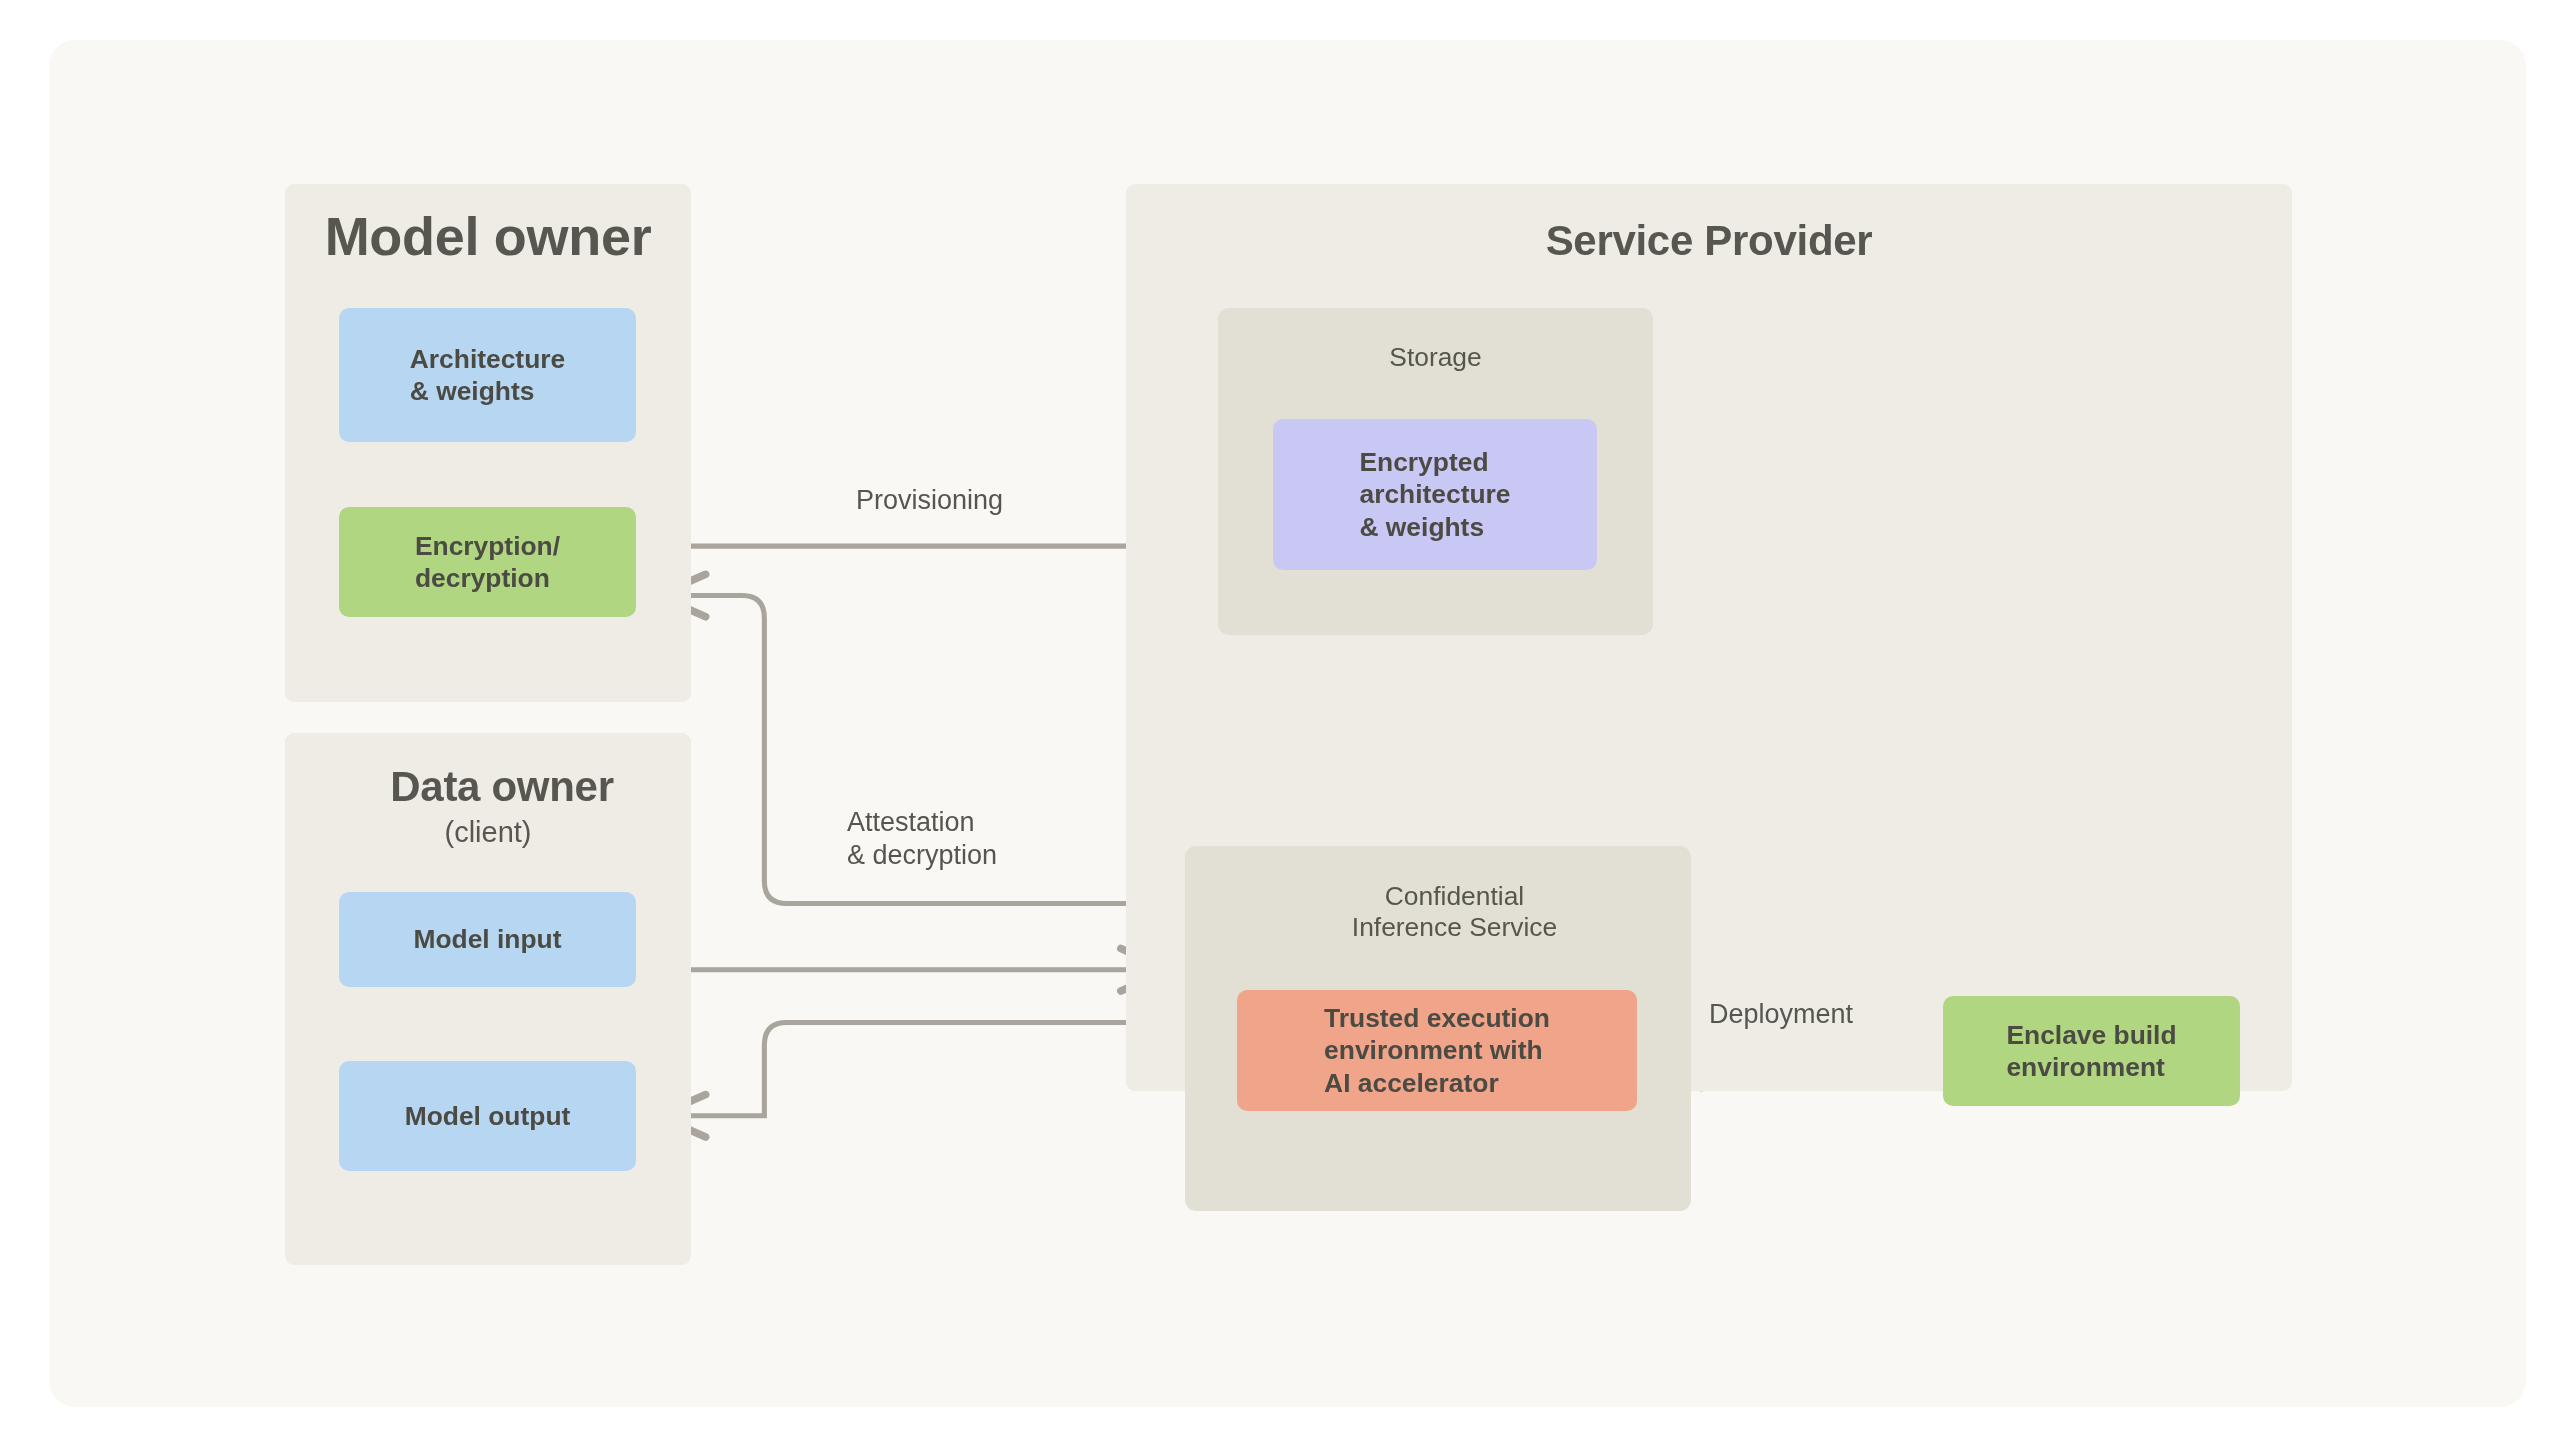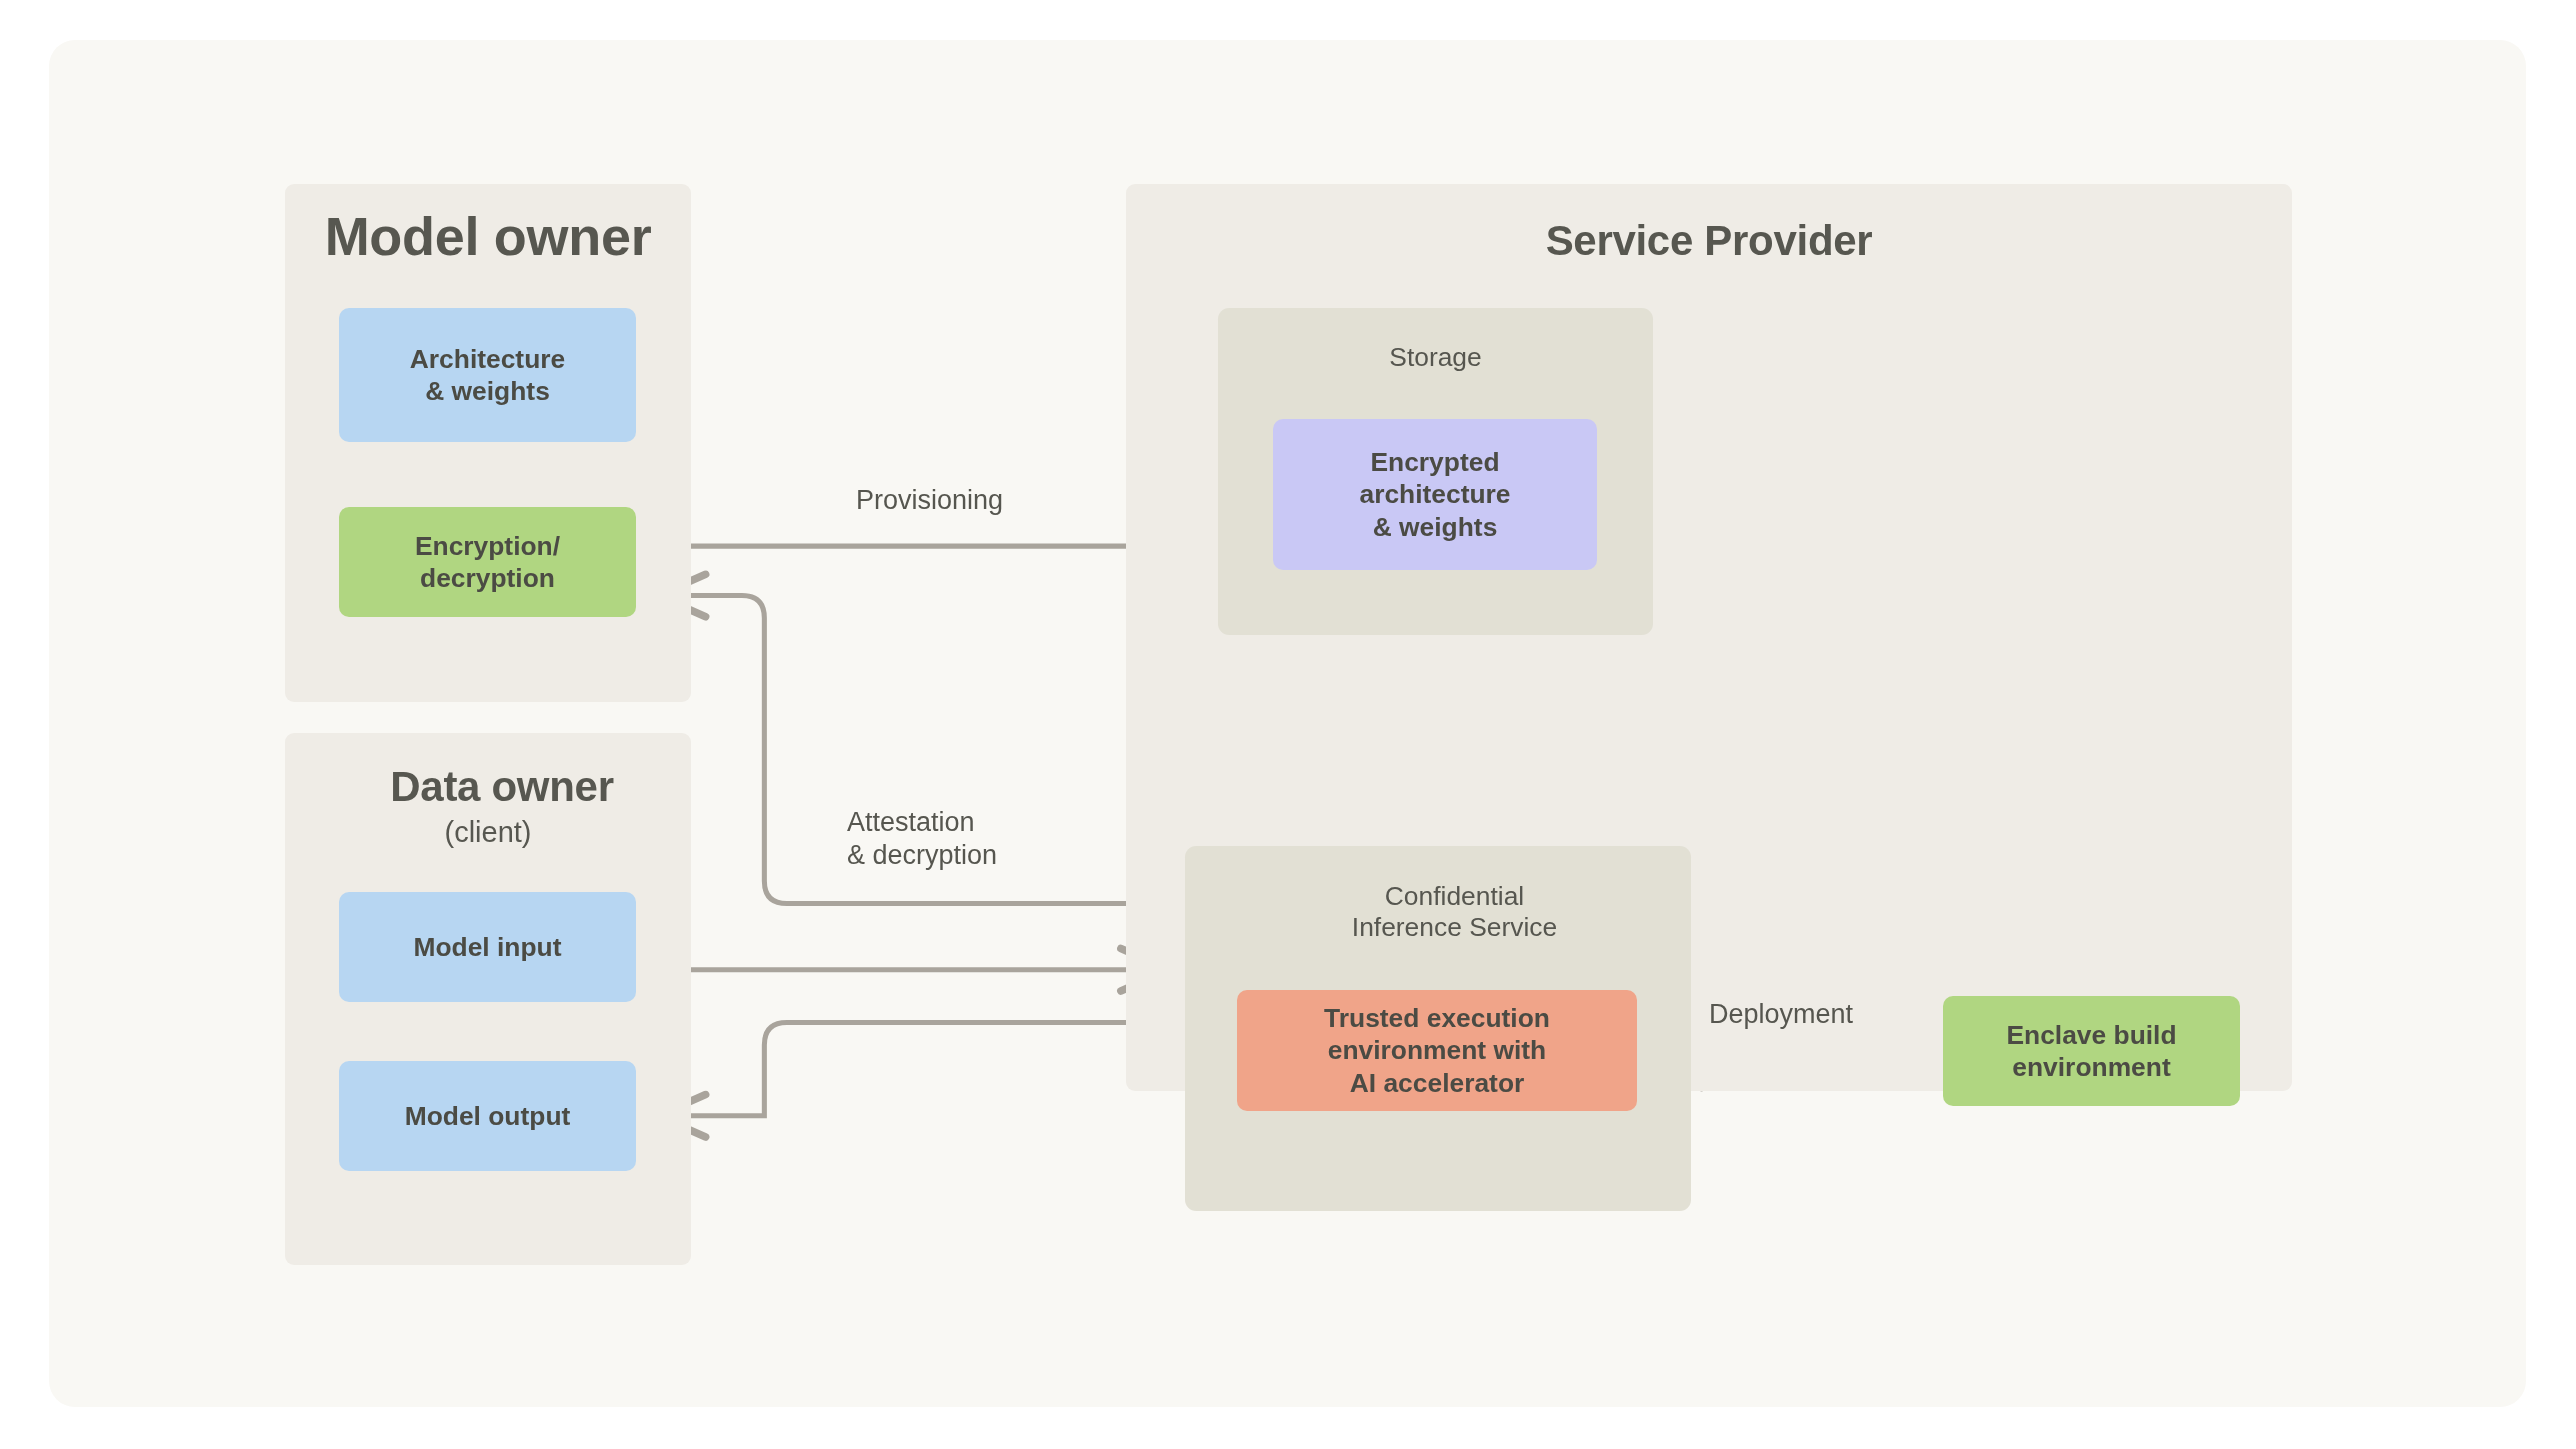--- a/index.html
+++ b/index.html
@@ -99,37 +99,37 @@
   #label-storage { top: 34px; }
   #label-cis     { top: 35px; margin-left: 33px; }
 
   
   .node {
     position: absolute;
     border-radius: 10px;
     display: flex;
     align-items: center;
     justify-content: center;
-    text-align: center;
+    text-align: left;
     color: #4b4b44;
     font-weight: 700;
     font-size: 26.4px;
     line-height: 1.23;
     padding: 0 18px;
     box-sizing: border-box;
     white-space: pre-line;
   }
   .node.blue   { background: #b7d6f2; }
   .node.green  { background: #b0d681; }
   .node.purple { background: #c9c8f5; }
   .node.salmon { background: #f0a489; }
 
   #node-arch-weights  { left: 339px;  top: 308px;  width: 297px;  height: 134px; }
   #node-encdec        { left: 339px;  top: 507px;  width: 297px;  height: 110px; }
-  #node-model-input   { left: 339px;  top: 892px; width: 297px;  height: 110px; }
+  #node-model-input   { left: 339px;  top: 892px; width: 297px;  height: 95px; }
   #node-model-output  { left: 339px;  top: 1061px; width: 297px;  height: 110px; }
   #node-enc-arch      { left: 1273px; top: 419px;  width: 324px;  height: 151px; }
   #node-tee           { left: 1237px; top: 990px; width: 400px;  height: 121px; }
   #node-loader        { left: 1943px; top: 800px; width: 297px;  height: 110px; }
   #node-enclave-build { left: 1943px; top: 996px; width: 297px;  height: 110px; }
 
   
   .edge-label {
     position: absolute;
     color: #56564f;

